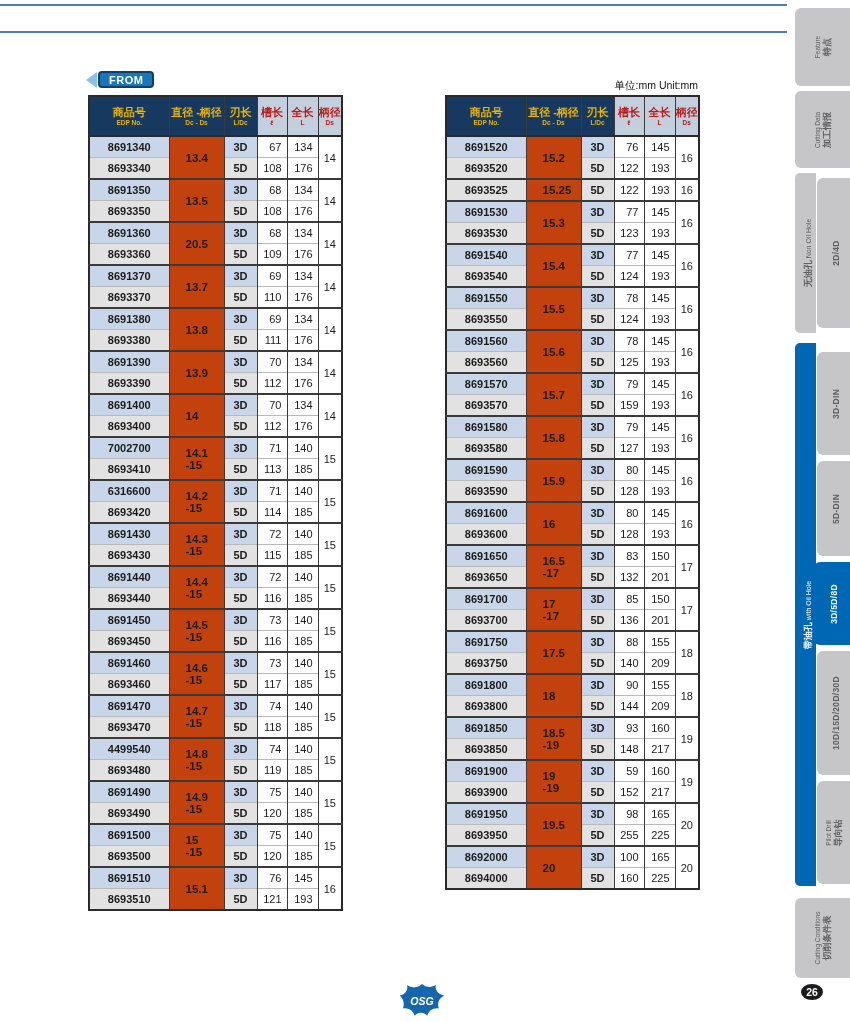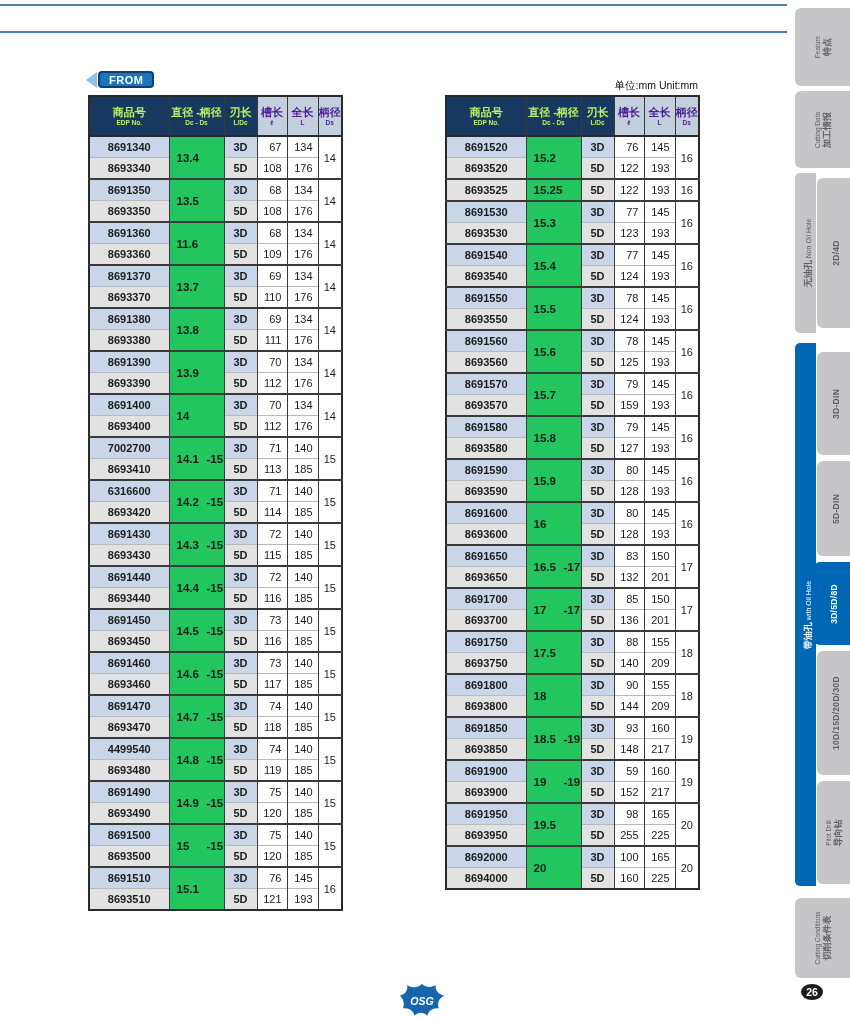--- a/index.html
+++ b/index.html
@@ -20,26 +20,26 @@
   #unit-label{position:absolute;left:445px;top:79px;width:253px;text-align:right;font-size:10.5px;color:#111;}
 
   
   .spec{position:absolute;border-collapse:collapse;table-layout:fixed;background:#fff;border:2px solid #2a2a2a;}
   #tbl-left{left:88px;top:95px;}
   #tbl-right{left:445px;top:95px;}
   .spec th{border:1px solid #3a3a3a;border-bottom:2px solid #2a2a2a;height:36px;padding:1px 0;vertical-align:middle;text-align:center;}
   .spec td{border-left:1px solid #3a3a3a;border-right:1px solid #3a3a3a;height:20px;padding:0;font-size:11px;color:#1c1c1c;vertical-align:middle;}
   tr.gfirst td{border-top:2px solid #3a3a3a;}
   tr.ginner td{border-top:1px solid #b9b9b9;}
-  .h-navy{background:#17395f;color:#bef264;}
-  .h-light{background:#c4cfdd;color:#4c1d95;}
+  .h-navy{background:#17395f;color:#eab308;}
+  .h-light{background:#c4cfdd;color:#b91c1c;}
   .hzh{display:block;font-size:11px;font-weight:bold;line-height:13px;}
   .hen{display:block;font-size:6.5px;line-height:8px;}
   td.c-edp{font-weight:bold;text-align:center;}
-  td.c-dia{background:#22c55e;text-align:left;padding-left:7px;font-weight:bold;font-size:11.5px;}
+  td.c-dia{background:#c2410c;text-align:left;padding-left:16px;font-weight:bold;font-size:11.5px;}
   .dmain{display:inline-block;min-width:30px;}
   td.c-ldc{font-weight:bold;text-align:center;}
   td.c-num{background:#fff;text-align:right;padding-right:5px;}
   td.c-shank{background:#fff;text-align:center;}
   .bblue{background:#c9d6e9;}
   .bgray{background:#e2e2e3;}
 
   
   .stab{position:absolute;right:0;background:#c6c6c8;border-radius:6px 0 0 6px;cursor:pointer;}
   .strip{position:absolute;right:34px;width:21px;border-radius:5px 0 0 5px;}
@@ -147,21 +147,21 @@
           <td class="c-shank" rowspan="2">14</td>
         </tr>
         <tr class="ginner">
           <td class="c-edp bgray">8693350</td>
           <td class="c-ldc bgray">5D</td>
           <td class="c-num">108</td>
           <td class="c-num">176</td>
         </tr>
         <tr class="gfirst">
           <td class="c-edp bblue">8691360</td>
-          <td class="c-dia" rowspan="2"><span class="dmain">11.6</span><span></span></td>
+          <td class="c-dia" rowspan="2"><span class="dmain">20.5</span><span></span></td>
           <td class="c-ldc bblue">3D</td>
           <td class="c-num">68</td>
           <td class="c-num">134</td>
           <td class="c-shank" rowspan="2">14</td>
         </tr>
         <tr class="ginner">
           <td class="c-edp bgray">8693360</td>
           <td class="c-ldc bgray">5D</td>
           <td class="c-num">109</td>
           <td class="c-num">176</td>

